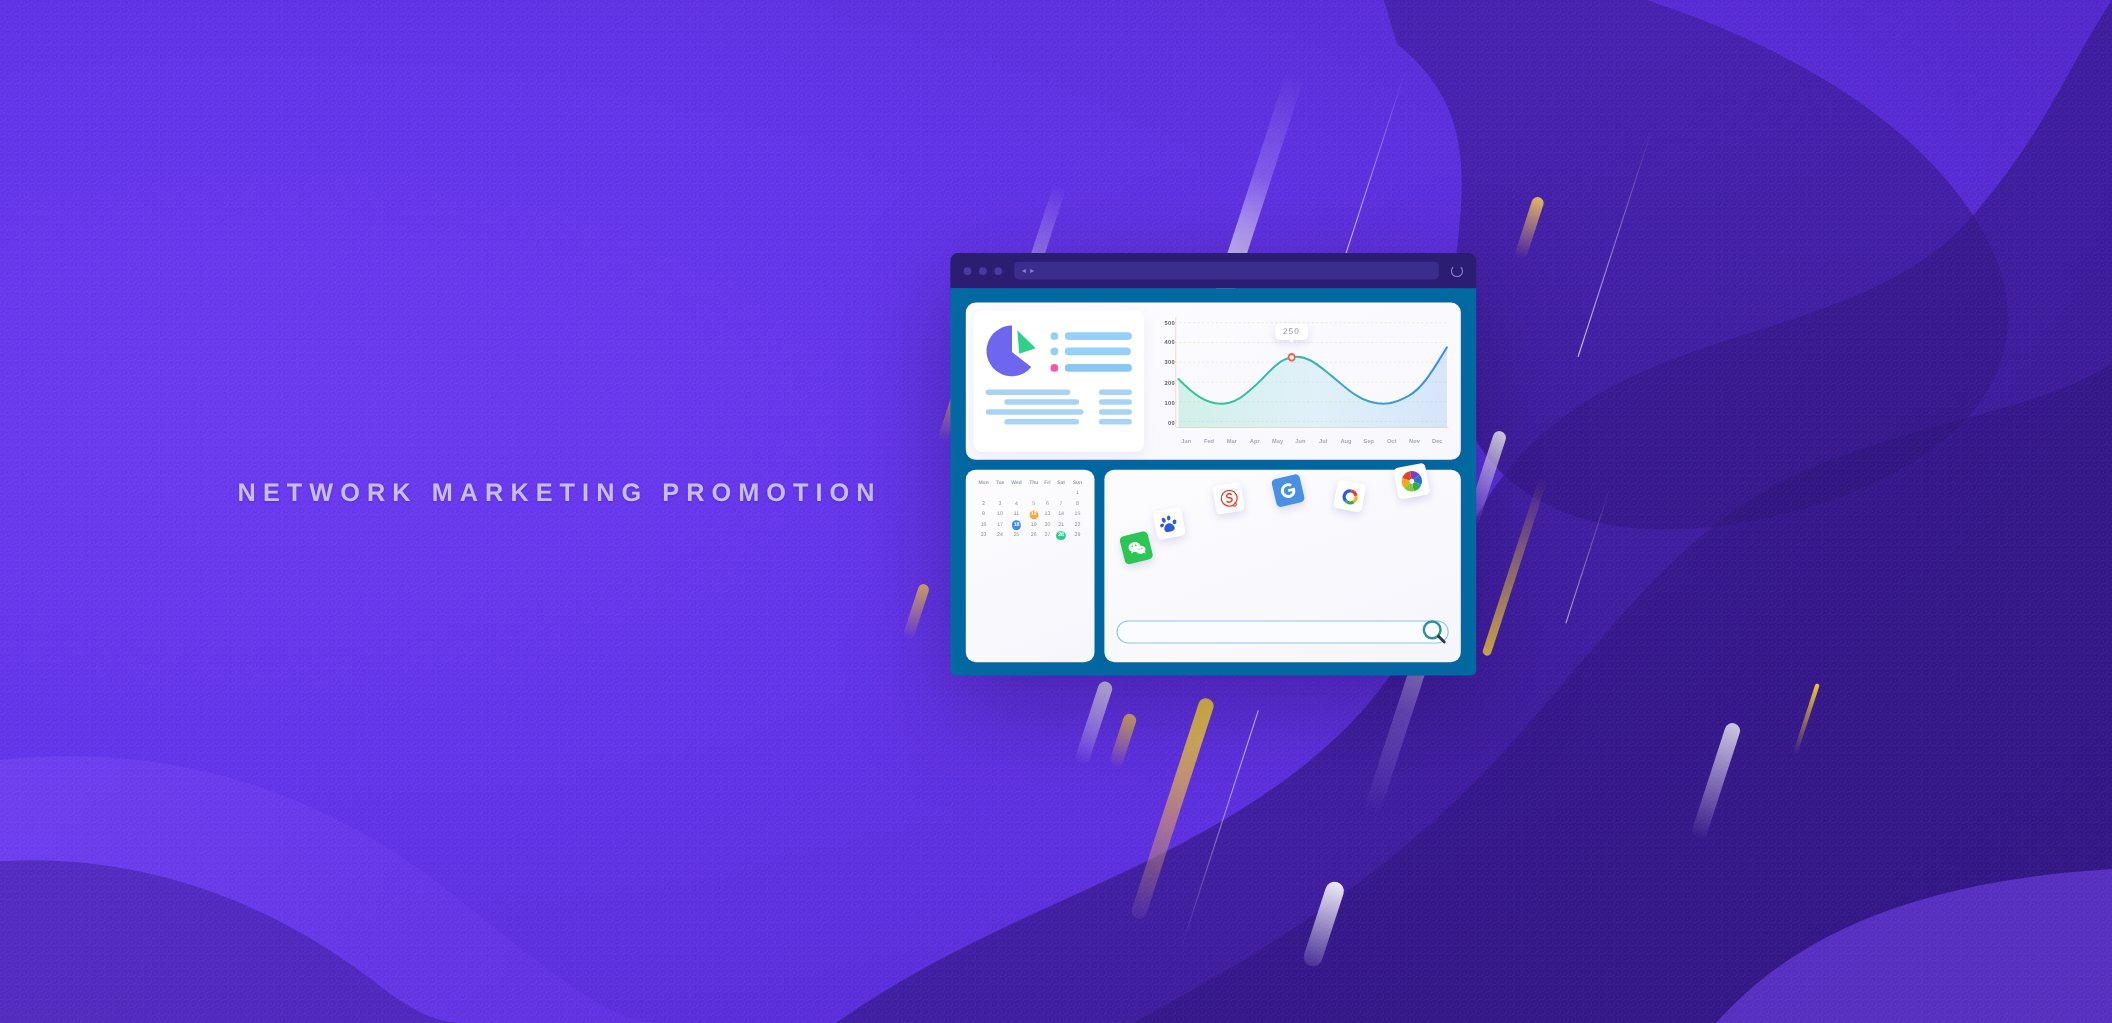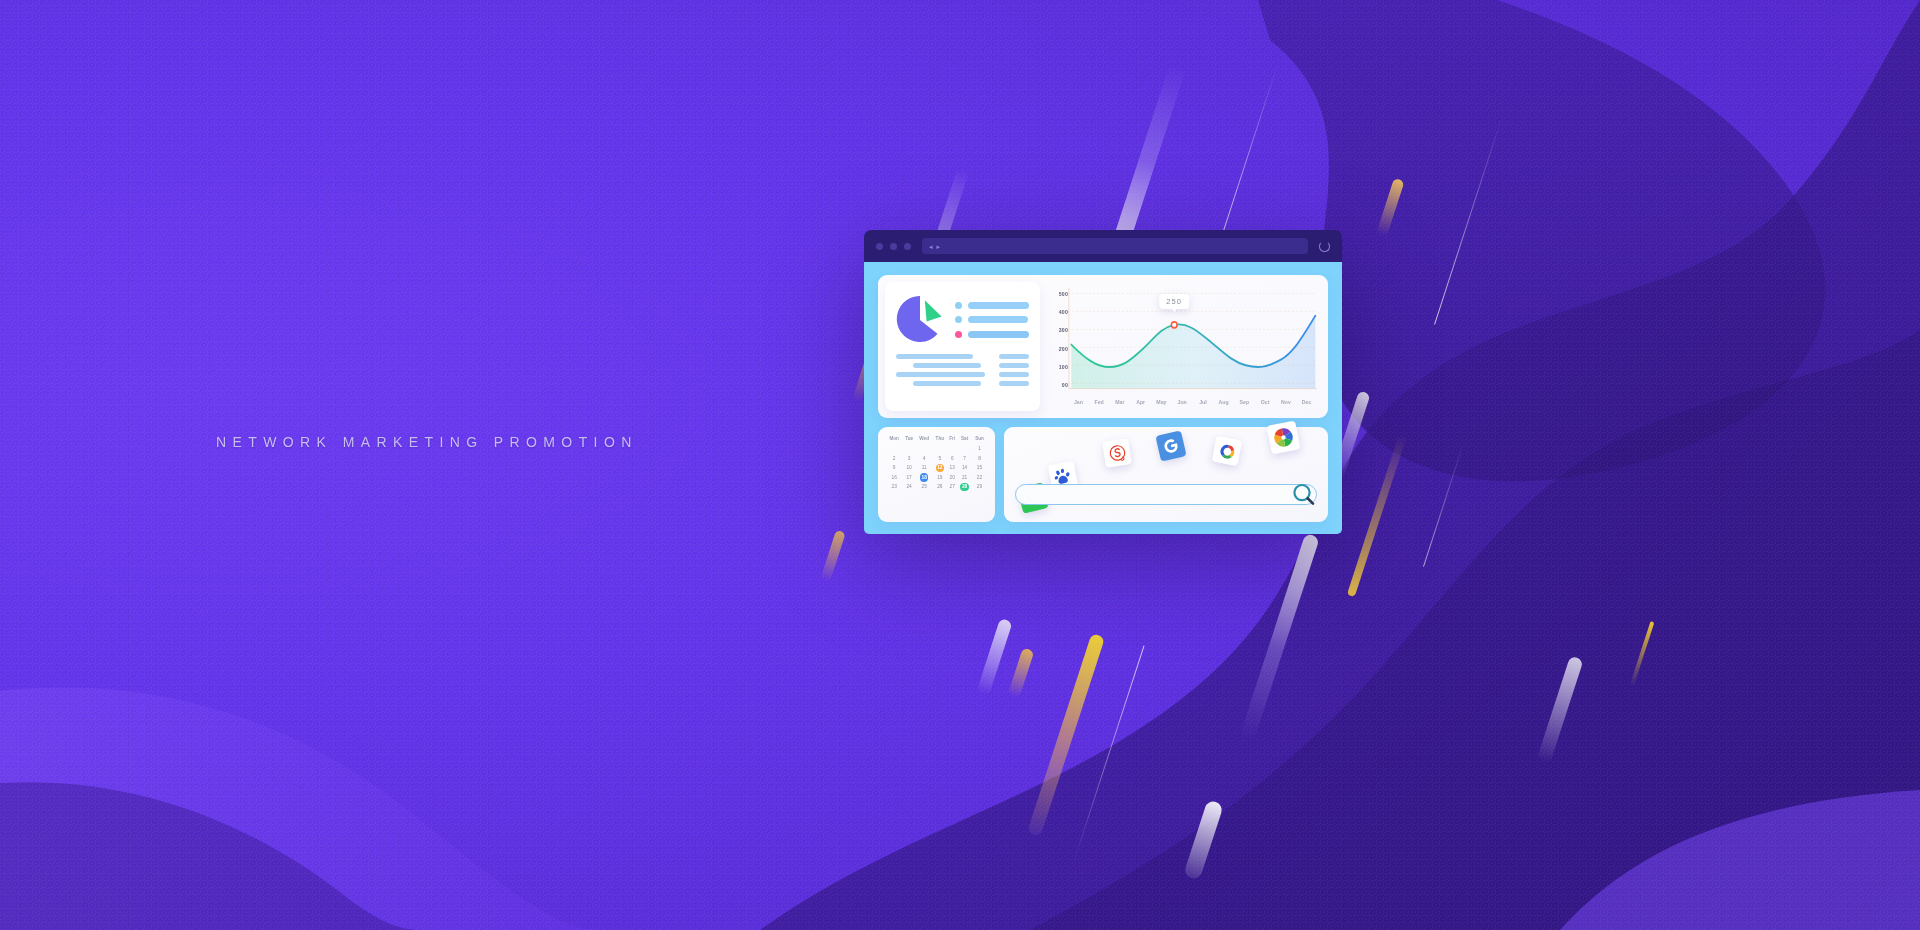--- a/index.html
+++ b/index.html
@@ -28,21 +28,21 @@
       repeating-radial-gradient(circle at 73% 68%, rgba(0,0,0,.6) 0 1px, transparent 1px 4px);
     background-size: 7px 7px, 9px 9px;
   }
 
   
   .streak { position:absolute; transform-origin:center; border-radius:60px; }
 
   
   .headline {
     position:absolute; left:216px; top:434px;
-    font-size:14px; letter-spacing:6.4px; font-weight:400;
+    font-size:23px; letter-spacing:6.4px; font-weight:700;
     color:#C7BDF2; white-space:nowrap;
     text-shadow:0 1px 2px rgba(40,10,90,.25);
   }
 
   
   .browser {
     position:absolute; left:864px; top:230px; width:478px; height:304px;
     border-radius:7px 7px 5px 5px;
     filter:drop-shadow(0 26px 46px rgba(30,6,80,.42));
   }
@@ -58,21 +58,21 @@
     display:flex; align-items:center; padding:0 7px; gap:3px;
   }
   .navarrows { display:flex; gap:4px; align-items:center; color:#8D7FD6; font-size:7px; line-height:1; }
   .reload {
     width:11px; height:11px; border-radius:50%;
     border:1.4px solid #8D7FD6; border-top-color:transparent;
     flex:0 0 auto;
   }
 
   .browser-body {
-    height:272px; background:#7dd3fc;
+    height:352px; background:#0369a1;
     border-radius:0 0 5px 5px;
     padding:13px 14px 12px 14px;
     display:flex; flex-direction:column; gap:9px;
   }
 
   
   .panel {
     background:linear-gradient(160deg,#FDFDFF 0%, #F7F7FD 100%);
     border-radius:9px;
     box-shadow:0 5px 14px rgba(88,60,180,.07);

